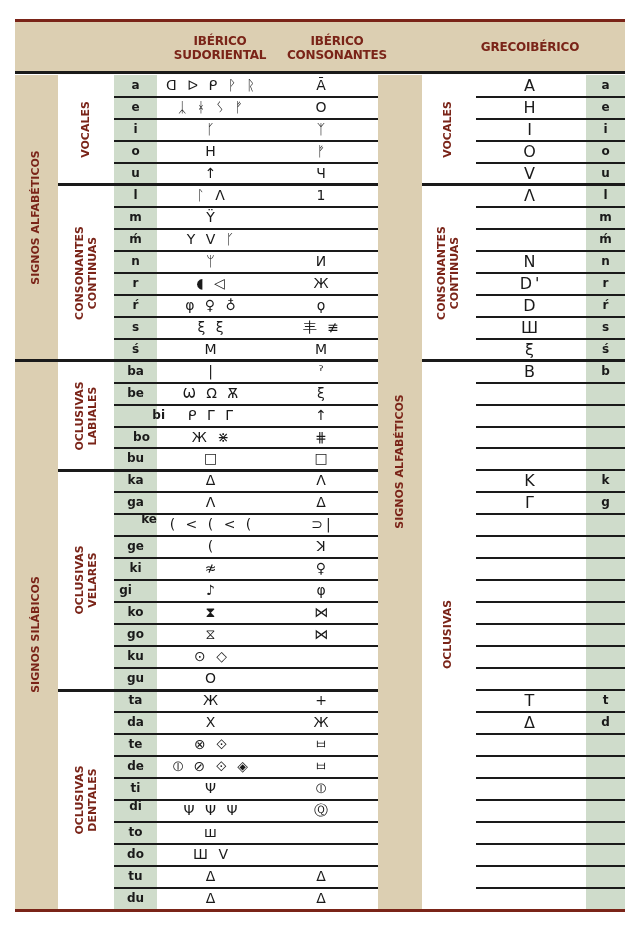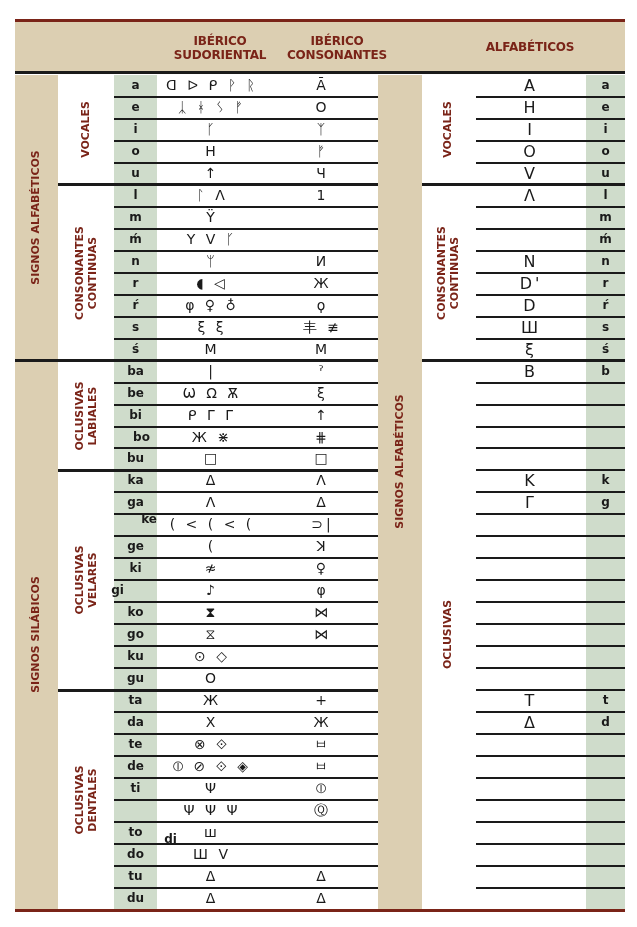--- a/index.html
+++ b/index.html
@@ -27,21 +27,21 @@
 <div class="top-rule"></div>
 <div class="header">
   <div class="hdr" style="left:145px; top:12px; width:120px;">
     <div>IBÉRICO</div>
     <div>SUDORIENTAL</div>
   </div>
   <div class="hdr" style="left:262px; top:12px; width:120px;">
     <div>IBÉRICO</div>
     <div>CONSONANTES</div>
   </div>
-  <div class="hdr" style="left:460px; top:18px; width:110px;">ALFABÉTICOS</div>
+  <div class="hdr" style="left:460px; top:18px; width:110px;">GRECOIBÉRICO</div>
 </div>
 
 <div id="body-area">
     <div class="tan" style="left:15px;top:75px;width:43px;height:834.8599999999999px;"></div>
     <div class="tan" style="left:378px;top:75px;width:44px;height:834.8599999999999px;"></div>
     <div class="green" style="left:114px;top:75px;width:43px;height:834.8599999999999px;"></div>
     <div class="green" style="left:586px;top:75px;width:39px;height:834.8599999999999px;"></div>
     <div class="vlabel" style="left:-106.805px;top:210.805px;width:285.61px;">SIGNOS ALFABÉTICOS</div>
     <div class="vlabel" style="left:-238.625px;top:628.235px;width:549.25px;">SIGNOS SILÁBICOS</div>
     <div class="vlabel" style="left:125.375px;top:455.235px;width:549.25px;">SIGNOS ALFABÉTICOS</div>
@@ -130,21 +130,21 @@
     <div class="cell-glyph" style="left:157px;top:340.64px;width:110px;">M</div>
     <div class="cell-glyph" style="left:267px;top:340.64px;width:111px;">M</div>
     <div class="row-line" style="left:114px;top:337.64px;width:264px;"></div>
     <div class="cell-lat" style="left:114px;top:363.61px;">ba</div>
     <div class="cell-glyph" style="left:157px;top:362.61px;width:110px;">|</div>
     <div class="cell-glyph" style="left:267px;top:362.61px;width:111px;">ˀ</div>
     <div class="cell-lat" style="left:114px;top:385.58px;">be</div>
     <div class="cell-glyph" style="left:157px;top:384.58px;width:110px;">Ѡ Ω Ѫ</div>
     <div class="cell-glyph" style="left:267px;top:384.58px;width:111px;">ξ</div>
     <div class="row-line" style="left:114px;top:381.58px;width:264px;"></div>
-    <div class="cell-lat" style="left:114px;top:407.54999999999995px;">bi</div>
+    <div class="cell-lat" style="left:122px;top:407.54999999999995px;text-align:right;">bi</div>
     <div class="cell-glyph" style="left:157px;top:406.54999999999995px;width:110px;">ᑭ Γ Γ</div>
     <div class="cell-glyph" style="left:267px;top:406.54999999999995px;width:111px;">↑</div>
     <div class="row-line" style="left:114px;top:403.54999999999995px;width:264px;"></div>
     <div class="cell-lat" style="left:120px;top:429.52px;">bo</div>
     <div class="cell-glyph" style="left:157px;top:428.52px;width:110px;">Ж ⋇</div>
     <div class="cell-glyph" style="left:267px;top:428.52px;width:111px;">⋕</div>
     <div class="row-line" style="left:114px;top:425.52px;width:264px;"></div>
     <div class="cell-lat" style="left:114px;top:451.49px;">bu</div>
     <div class="cell-glyph" style="left:157px;top:450.49px;width:110px;">□</div>
     <div class="cell-glyph" style="left:267px;top:450.49px;width:111px;">□</div>
@@ -161,21 +161,21 @@
     <div class="cell-glyph" style="left:267px;top:516.4px;width:111px;">⊃|</div>
     <div class="row-line" style="left:114px;top:513.4px;width:264px;"></div>
     <div class="cell-lat" style="left:114px;top:539.37px;">ge</div>
     <div class="cell-glyph" style="left:157px;top:538.37px;width:110px;">(</div>
     <div class="cell-glyph" style="left:267px;top:538.37px;width:111px;">ꓘ</div>
     <div class="row-line" style="left:114px;top:535.37px;width:264px;"></div>
     <div class="cell-lat" style="left:114px;top:561.3399999999999px;">ki</div>
     <div class="cell-glyph" style="left:157px;top:560.3399999999999px;width:110px;">≉</div>
     <div class="cell-glyph" style="left:267px;top:560.3399999999999px;width:111px;">♀</div>
     <div class="row-line" style="left:114px;top:557.3399999999999px;width:264px;"></div>
-    <div class="cell-lat" style="left:96px;top:583.31px;">gi</div>
+    <div class="cell-lat" style="left:104px;top:583.31px;">gi</div>
     <div class="cell-glyph" style="left:157px;top:582.31px;width:110px;">♪</div>
     <div class="cell-glyph" style="left:267px;top:582.31px;width:111px;">φ</div>
     <div class="row-line" style="left:114px;top:579.31px;width:264px;"></div>
     <div class="cell-lat" style="left:114px;top:605.28px;">ko</div>
     <div class="cell-glyph" style="left:157px;top:604.28px;width:110px;">⧗</div>
     <div class="cell-glyph" style="left:267px;top:604.28px;width:111px;">⋈</div>
     <div class="row-line" style="left:114px;top:601.28px;width:264px;"></div>
     <div class="cell-lat" style="left:114px;top:627.25px;">go</div>
     <div class="cell-glyph" style="left:157px;top:626.25px;width:110px;">⧖</div>
     <div class="cell-glyph" style="left:267px;top:626.25px;width:111px;">⋈</div>
@@ -200,21 +200,21 @@
     <div class="cell-glyph" style="left:267px;top:736.0999999999999px;width:111px;">ㅂ</div>
     <div class="row-line" style="left:114px;top:733.0999999999999px;width:264px;"></div>
     <div class="cell-lat" style="left:114px;top:759.0699999999999px;">de</div>
     <div class="cell-glyph" style="left:157px;top:758.0699999999999px;width:110px;">⦶ ⊘ ⟐ ◈</div>
     <div class="cell-glyph" style="left:267px;top:758.0699999999999px;width:111px;">ㅂ</div>
     <div class="row-line" style="left:114px;top:755.0699999999999px;width:264px;"></div>
     <div class="cell-lat" style="left:114px;top:781.04px;">ti</div>
     <div class="cell-glyph" style="left:157px;top:780.04px;width:110px;">Ψ</div>
     <div class="cell-glyph" style="left:267px;top:780.04px;width:111px;">⦶</div>
     <div class="row-line" style="left:114px;top:777.04px;width:264px;"></div>
-    <div class="cell-lat" style="left:114px;top:832px;padding-left:35px;">di</div>
+    <div class="cell-lat" style="left:114px;top:799px;">di</div>
     <div class="cell-glyph" style="left:157px;top:802.01px;width:110px;">Ψ Ψ Ψ</div>
     <div class="cell-glyph" style="left:267px;top:802.01px;width:111px;">Ⓠ</div>
     <div class="row-line" style="left:114px;top:799.01px;width:264px;"></div>
     <div class="cell-lat" style="left:114px;top:824.98px;">to</div>
     <div class="cell-glyph" style="left:157px;top:823.98px;width:110px;">ш</div>
     <div class="cell-glyph" style="left:267px;top:823.98px;width:111px;"></div>
     <div class="row-line" style="left:114px;top:820.98px;width:264px;"></div>
     <div class="cell-lat" style="left:114px;top:846.9499999999999px;">do</div>
     <div class="cell-glyph" style="left:157px;top:845.9499999999999px;width:110px;">Ш V</div>
     <div class="cell-glyph" style="left:267px;top:845.9499999999999px;width:111px;"></div>

